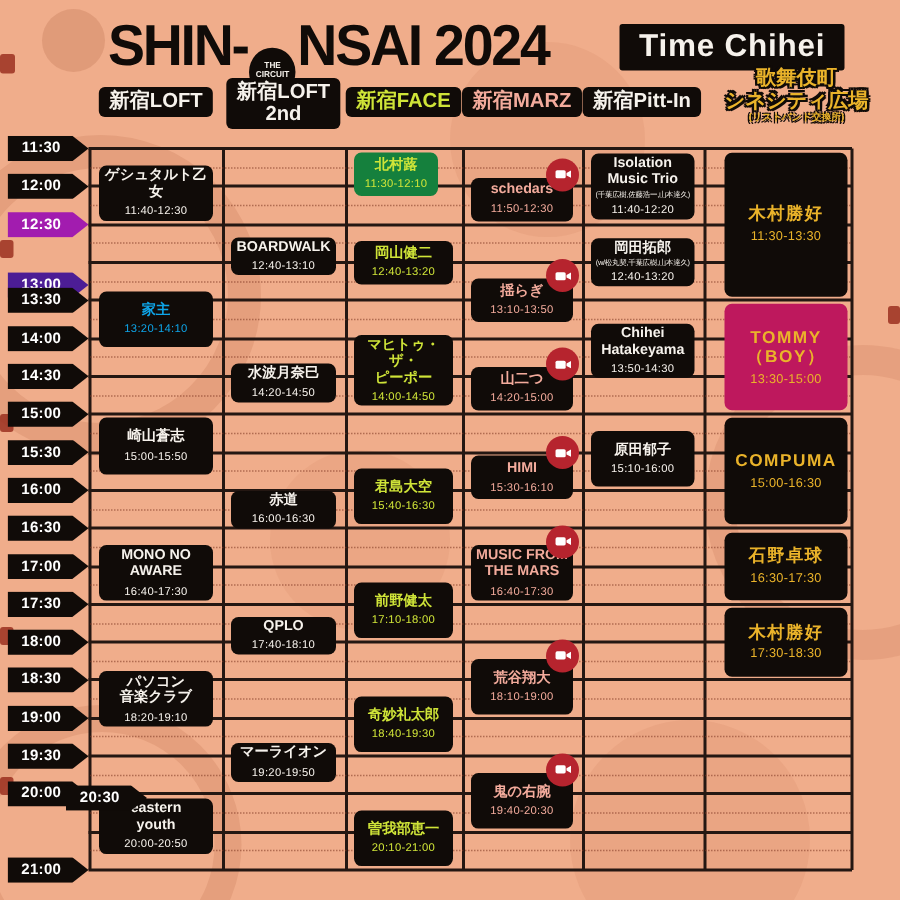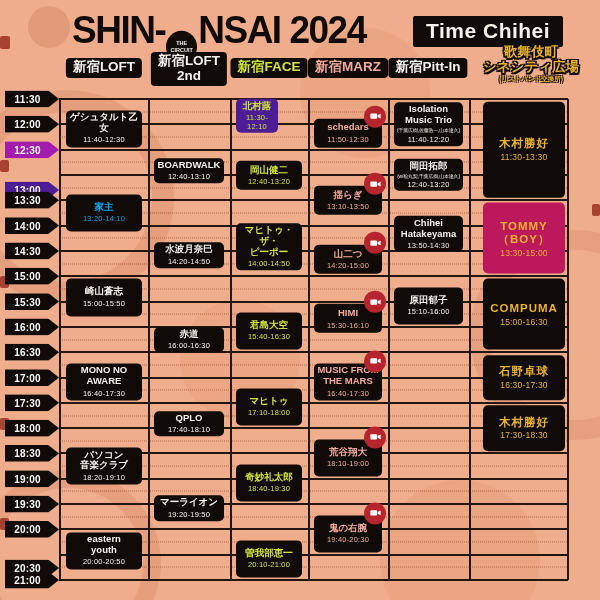--- a/index.html
+++ b/index.html
@@ -187,21 +187,21 @@
       <div class="dline" style="top: 491.46px;"></div>
       <div class="tag" style="top: 478.8px; background: rgb(16, 11, 8);">19:00</div>
       <div class="hline" style="top: 504.12px;"></div>
       <div class="dline" style="top: 516.78px;"></div>
       <div class="tag" style="top: 504.12px; background: rgb(16, 11, 8);">19:30</div>
       <div class="hline" style="top: 529.44px;"></div>
       <div class="dline" style="top: 542.1px;"></div>
       <div class="tag" style="top: 529.44px; background: rgb(16, 11, 8);">20:00</div>
       <div class="hline" style="top: 554.76px;"></div>
       <div class="dline" style="top: 567.42px;"></div>
-      <div class="tag" style="top: 568px; background: rgb(16, 11, 8);">20:30</div>
+      <div class="tag" style="top: 532px; background: rgb(16, 11, 8); margin-left: 39px;">20:30</div>
       <div class="hline" style="top: 580.08px;"></div>
       <div class="tag" style="top: 580.08px; background: rgb(16, 11, 8);">21:00</div>
       <div class="ev v-loft" style="left: 66px; width: 76px; top: 128.54px; min-height: 37.2px; background: rgb(16, 11, 8); color: rgb(246, 242, 236);">
         <div class="name">ゲシュタルト乙女</div>
         <div class="time">11:40-12:30</div>
       </div>
       <div class="ev v-loft" style="left: 66px; width: 76px; top: 212.94px; min-height: 37.2px; background: rgb(16, 11, 8); color: #0ea5e9;">
         <div class="name">家主</div>
         <div class="time">13:20-14:10</div>
       </div>
@@ -237,39 +237,39 @@
         <div class="time">16:00-16:30</div>
       </div>
       <div class="ev v-loft2nd" style="left: 154px; width: 70px; top: 423.94px; min-height: 20.32px; background: rgb(16, 11, 8); color: rgb(246, 242, 236);">
         <div class="name">QPLO</div>
         <div class="time">17:40-18:10</div>
       </div>
       <div class="ev v-loft2nd" style="left: 154px; width: 70px; top: 508.34px; min-height: 20.32px; background: rgb(16, 11, 8); color: rgb(246, 242, 236);">
         <div class="name">マーライオン</div>
         <div class="time">19:20-19:50</div>
       </div>
-      <div class="ev v-face" style="left: 236px; width: 42px; top: 115.88px; min-height: 28.76px; background: #4c1d95; color: rgb(207, 228, 56);">
+      <div class="ev v-face" style="left: 236px; width: 56px; top: 115.88px; min-height: 28.76px; background: #15803d; color: rgb(207, 228, 56);">
         <div class="name">北村蕗</div>
         <div class="time">11:30-12:10</div>
       </div>
       <div class="ev v-face" style="left: 236px; width: 66px; top: 174.96px; min-height: 28.76px; background: rgb(16, 11, 8); color: rgb(207, 228, 56);">
         <div class="name">岡山健二</div>
         <div class="time">12:40-13:20</div>
       </div>
       <div class="ev v-face" style="left: 236px; width: 66px; top: 246.7px; min-height: 37.2px; background: rgb(16, 11, 8); color: rgb(207, 228, 56);">
         <div class="name">マヒトゥ・ザ・
 ピーポー</div>
         <div class="time">14:00-14:50</div>
       </div>
       <div class="ev v-face" style="left: 236px; width: 66px; top: 331.1px; min-height: 37.2px; background: rgb(16, 11, 8); color: rgb(207, 228, 56);">
         <div class="name">君島大空</div>
         <div class="time">15:40-16:30</div>
       </div>
       <div class="ev v-face" style="left: 236px; width: 66px; top: 407.06px; min-height: 37.2px; background: rgb(16, 11, 8); color: rgb(207, 228, 56);">
-        <div class="name">マヒトゥ</div>
+        <div class="name">前野健太</div>
         <div class="time">17:10-18:00</div>
       </div>
       <div class="ev v-face" style="left: 236px; width: 66px; top: 483.02px; min-height: 37.2px; background: rgb(16, 11, 8); color: rgb(207, 228, 56);">
         <div class="name">奇妙礼太郎</div>
         <div class="time">18:40-19:30</div>
       </div>
       <div class="ev v-face" style="left: 236px; width: 66px; top: 558.98px; min-height: 37.2px; background: rgb(16, 11, 8); color: rgb(207, 228, 56);">
         <div class="name">曽我部恵一</div>
         <div class="time">20:10-21:00</div>
       </div>

